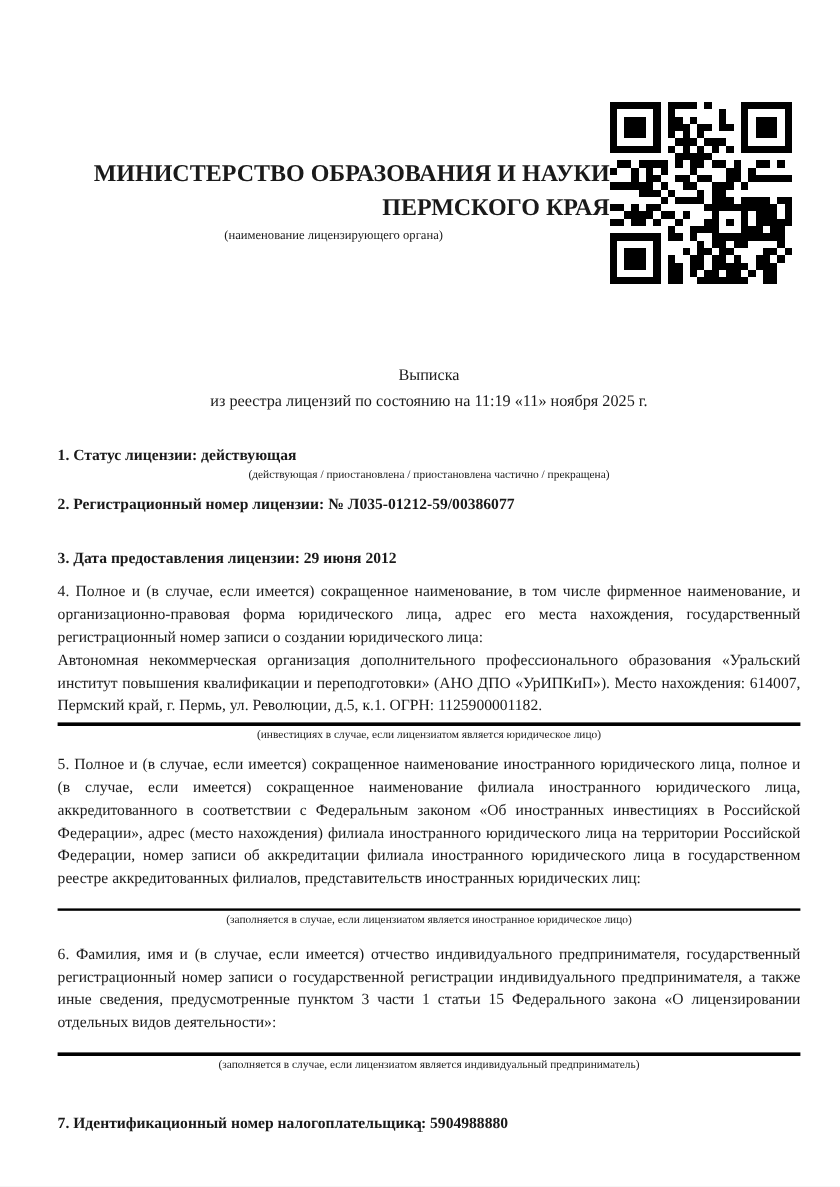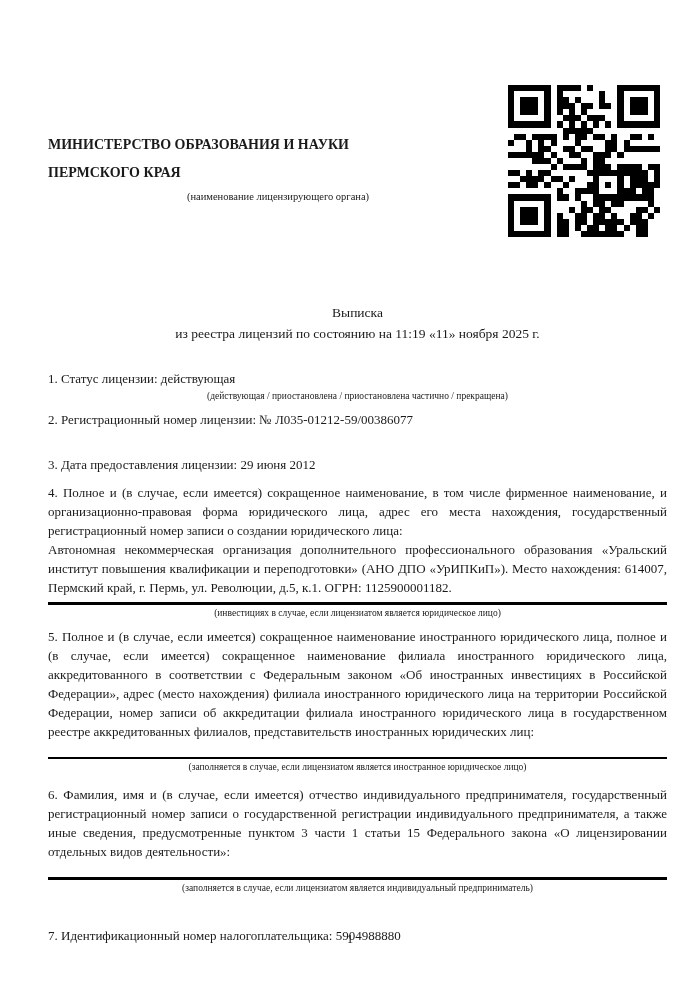--- a/index.html
+++ b/index.html
@@ -25,44 +25,44 @@
     right: 40px;
     width: 152px;
     height: 152px;
   }
   .qr svg { width: 152px; height: 152px; display: block; }
 
   
   .ministry-name {
     margin-top: 131px;
     width: 460px;
-    text-align: left;
+    text-align: right;
     font-weight: 700;
-    font-size: 14px;
+    font-size: 20px;
     line-height: 28px;
     white-space: nowrap;
   }
   .ministry-caption {
     width: 460px;
     text-align: center;
     font-size: 10.5px;
     line-height: 13px;
     margin-top: 3px;
   }
 
   
   .doc-title {
     margin-top: 99px;
     text-align: center;
     font-size: 13.5px;
     line-height: 21px;
   }
 
   
-  .line { line-height: 19px; }
+  .line { line-height: 19px; font-weight: bold; }
   .para { text-align: justify; line-height: 19px; hyphens: none; }
   .note {
     text-align: center;
     font-size: 9.5px;
     line-height: 11px;
     margin-top: 3px;
   }
   .rule { height: 2.5px; background: #000000; }
 
   .item1 { margin-top: 25px; }

